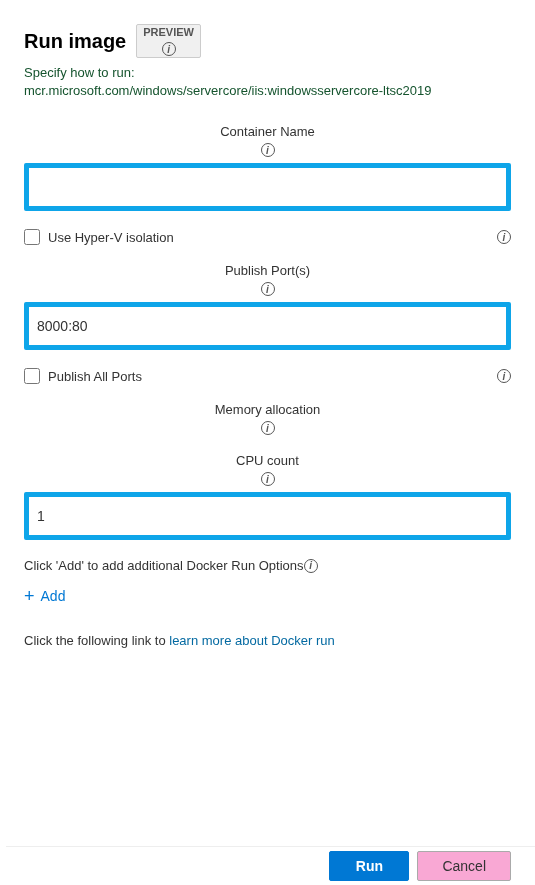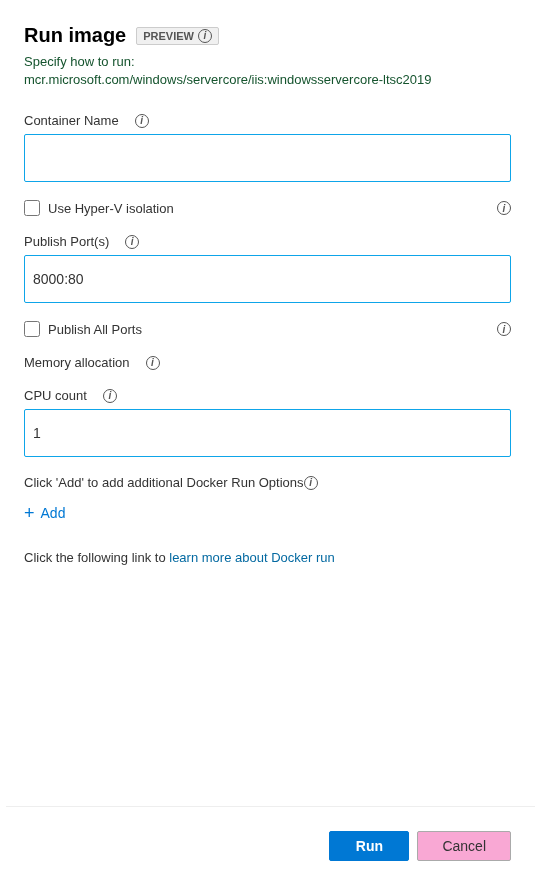--- a/index.html
+++ b/index.html
@@ -39,20 +39,21 @@
       display: flex;
       align-items: center;
       gap: 4px;
       background: #f0f0f0;
       border: 1px solid #ccc;
       border-radius: 2px;
       padding: 1px 6px;
       font-size: 11px;
       font-weight: 600;
       color: #555;
+      flex-direction: column;
     }
 
     .info-icon {
       display: inline-flex;
       align-items: center;
       justify-content: center;
       width: 14px;
       height: 14px;
       border-radius: 50%;
       border: 1px solid #555;
@@ -71,30 +72,31 @@
       line-height: 1.4;
     }
 
     .field-group {
       margin-bottom: 18px;
     }
 
     .field-label {
       display: flex;
       align-items: center;
-      gap: 16px;
+      gap: 4px;
       font-size: 13px;
       color: #333;
       margin-bottom: 6px;
+      flex-direction: column;
     }
 
     .text-input {
       width: 100%;
       height: 48px;
-      border: 1px solid #0ea5e9;
+      border: 5px solid #0ea5e9;
       border-radius: 2px;
       padding: 16px 8px;
       font-size: 14px;
       color: #333;
       outline: none;
     }
 
     .checkbox-row {
       display: flex;
       align-items: center;
@@ -166,21 +168,21 @@
     }
 
     .bottom-buttons {
       position: absolute;
       bottom: 0;
       left: 6px;
       right: 0;
       display: flex;
       justify-content: flex-end;
       gap: 8px;
-      padding: 24px 24px;
+      padding: 4px 24px;
       background: #fff;
       border-top: 1px solid #eee;
     }
 
     .btn-run {
       background: #0078d4;
       color: #fff;
       border: 1px solid #0078d4;
       border-radius: 2px;
       padding: 6px 24px;

